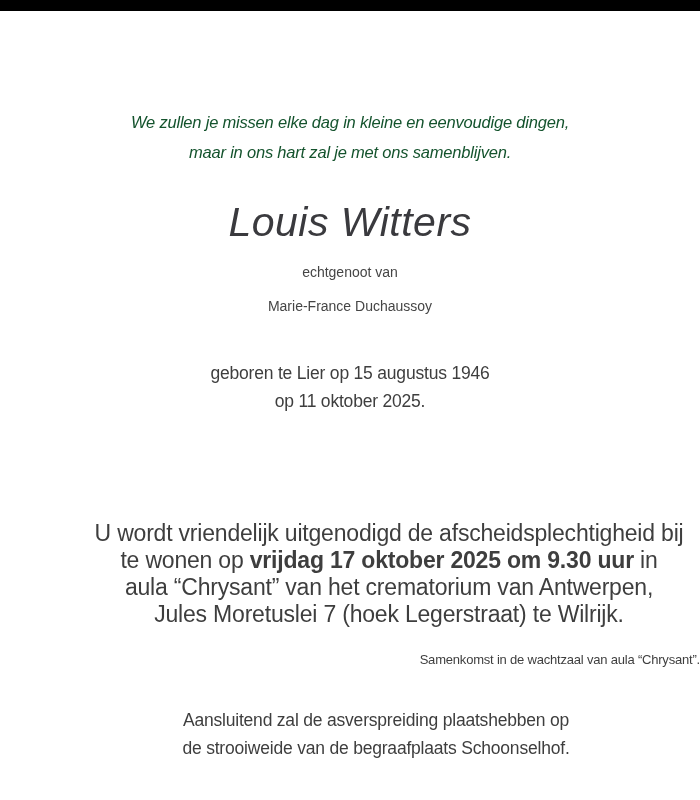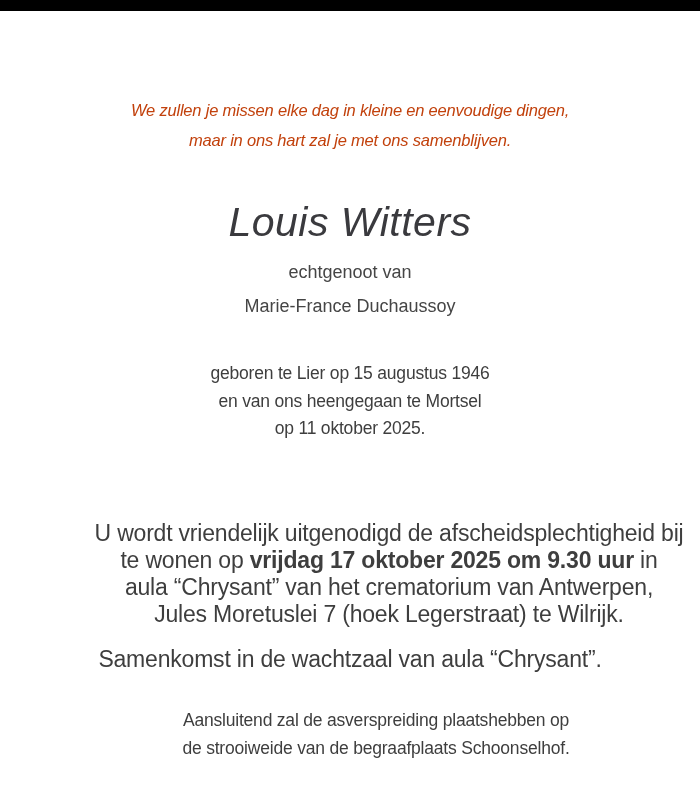--- a/index.html
+++ b/index.html
@@ -23,40 +23,40 @@
     height: 11px;
     background: #000000;
   }
   .block {
     position: absolute;
     left: 0;
     width: 700px;
     text-align: center;
   }
   .epigraph {
-    top: 95px;
+    top: 107px;
     font-style: italic;
     font-size: 16.5px;
     line-height: 30px;
     letter-spacing: -0.2px;
-    color: #c2410c;
+    color: #14532d;
   }
   .deceased-name {
     top: 172px;
     font-style: italic;
     font-weight: 400;
     font-size: 41px;
     line-height: 52px;
     letter-spacing: 0.5px;
     color: #3a3a3e;
     margin-top: 24px;
   }
   .relation {
     top: 255px;
-    font-size: 18px;
+    font-size: 14px;
     line-height: 34px;
     color: #454545;
   }
   .life-dates {
     top: 360px;
     font-size: 17.5px;
     line-height: 27.5px;
     letter-spacing: -0.2px;
   }
   .invitation {
@@ -64,23 +64,24 @@
     font-size: 23px;
     line-height: 27px;
     letter-spacing: -0.2px;
     padding-left: 39px;
   }
   .invitation .bold {
     font-weight: 700;
   }
   .gathering {
     top: 646px;
-    font-size: 23px;
+    font-size: 13px;
     line-height: 27px;
     letter-spacing: -0.2px;
+    text-align: right;
   }
   .closing {
     top: 706px;
     font-size: 17.5px;
     line-height: 28px;
     letter-spacing: -0.2px;
     margin-left: 26px;
   }
 </style>
 </head>
@@ -95,21 +96,20 @@
 
 <div class="block deceased-name">Louis Witters</div>
 
 <div class="block relation">
   <div>echtgenoot van</div>
   <div>Marie-France Duchaussoy</div>
 </div>
 
 <div class="block life-dates">
   <div>geboren te Lier op 15 augustus 1946</div>
-  <div>en van ons heengegaan te Mortsel</div>
   <div>op 11 oktober 2025.</div>
 </div>
 
 <div class="block invitation">
   <div>U wordt vriendelijk uitgenodigd de afscheidsplechtigheid bij</div>
   <div><span>te wonen op </span><span class="bold">vrijdag 17 oktober 2025 om 9.30 uur</span><span> in</span></div>
   <div>aula “Chrysant” van het crematorium van Antwerpen,</div>
   <div>Jules Moretuslei 7 (hoek Legerstraat) te Wilrijk.</div>
 </div>
 

